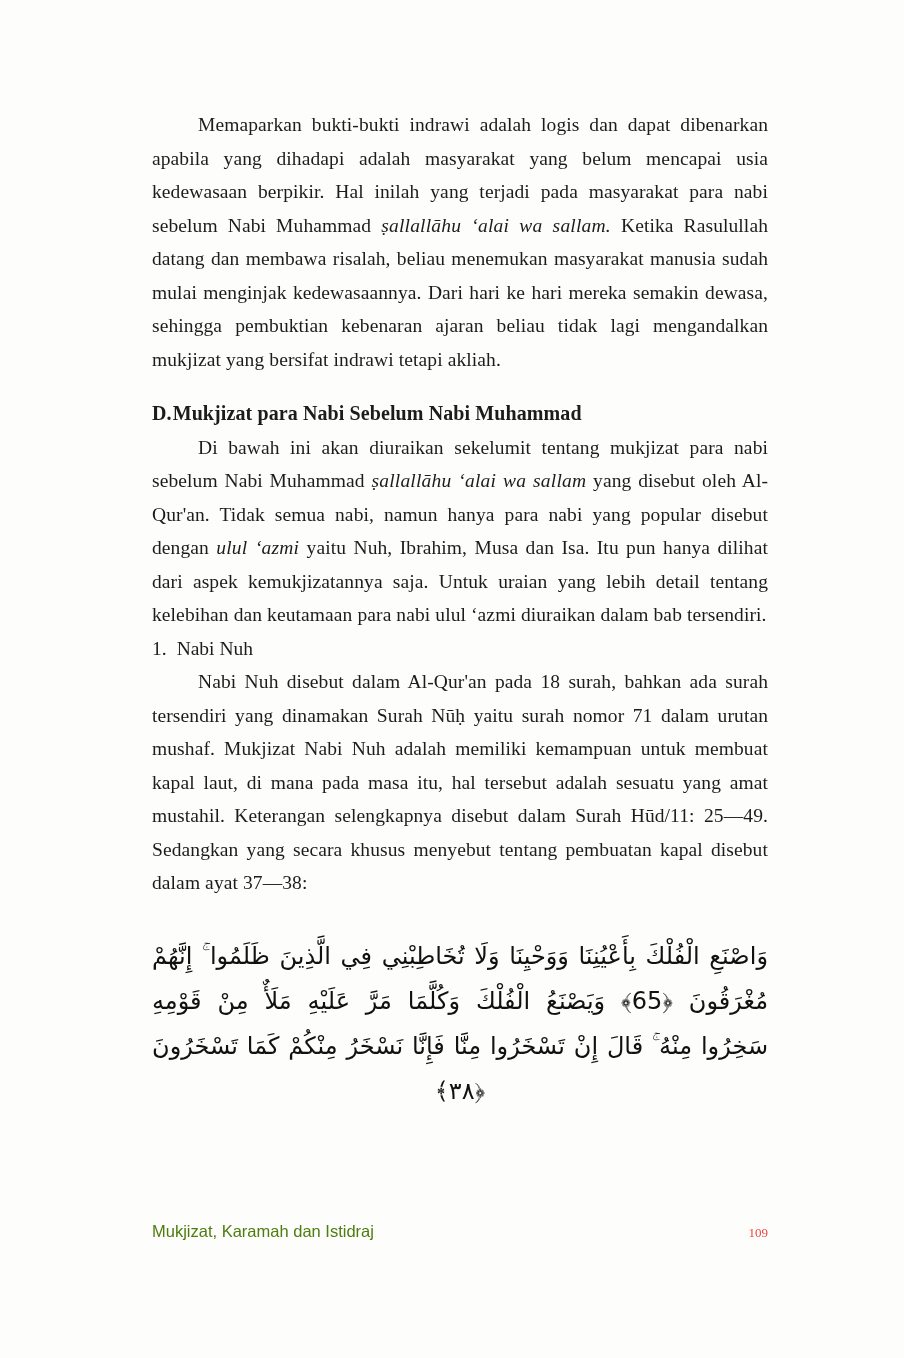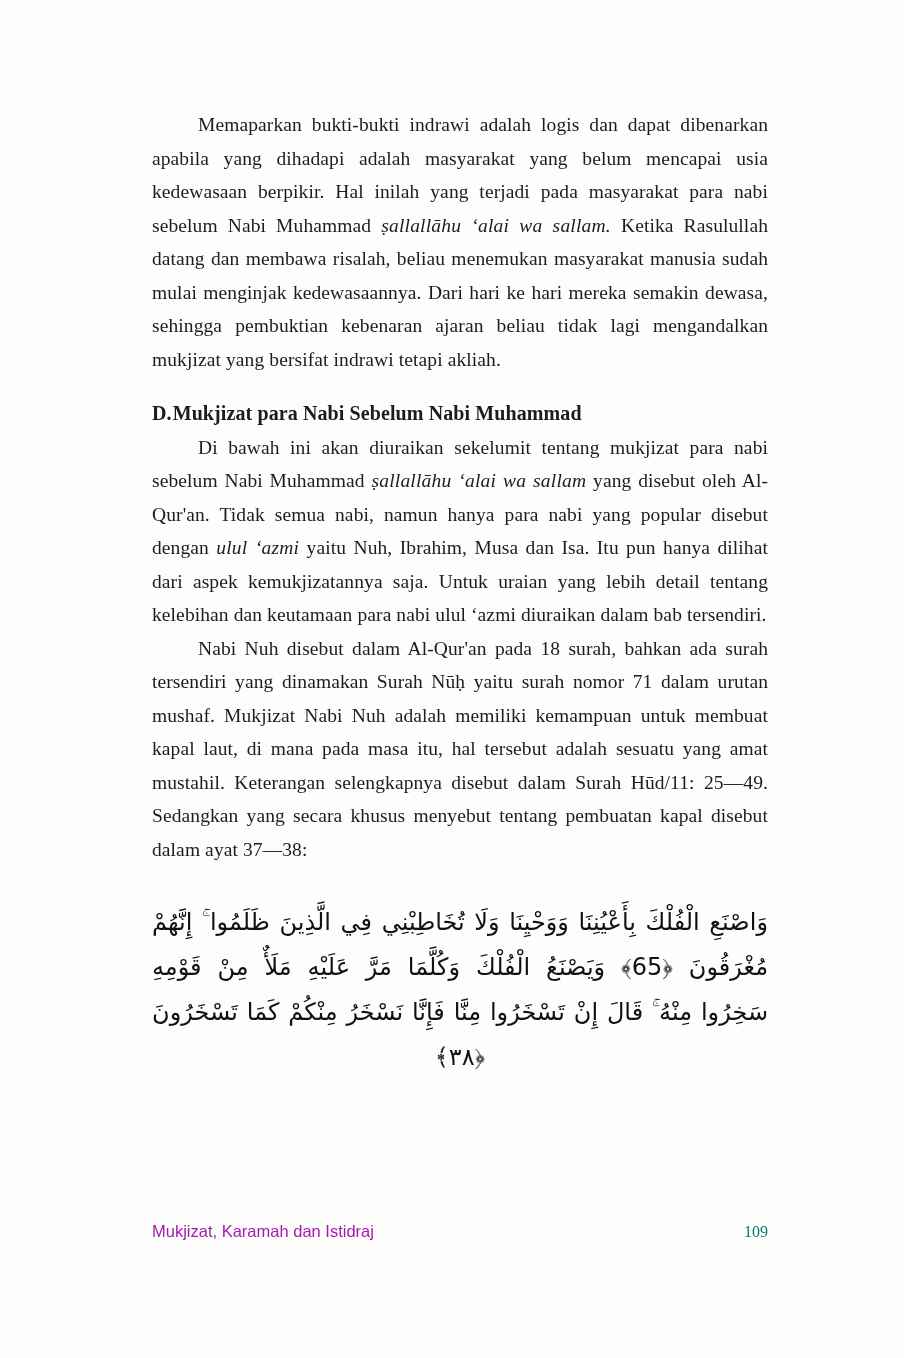--- a/index.html
+++ b/index.html
@@ -77,43 +77,44 @@
     width: 616px;
     top: 1222px;
     display: flex;
     justify-content: space-between;
     align-items: baseline;
   }
 
   .footer-title {
     font-family: "Liberation Sans", "DejaVu Sans", sans-serif;
     font-size: 16.5px;
-    color: #a21caf;
+    color: #4d7c0f;
   }
 
   .footer-page {
     font-family: "Liberation Serif", "DejaVu Serif", serif;
-    font-size: 16px;
-    color: #0f766e;
+    font-size: 13px;
+    color: #ef4444;
     text-align: right;
   }
 </style>
 </head>
 <body>
 
 <div class="page">
 
   <main class="text-block">
 
     <p class="para indent"><span>Memaparkan bukti-bukti indrawi adalah logis dan dapat dibenarkan apabila yang dihadapi adalah masyarakat yang belum mencapai usia kedewasaan berpikir. Hal inilah yang terjadi pada masyarakat para nabi sebelum Nabi Muhammad </span><em>ṣallallāhu ‘alai wa sallam.</em><span> Ketika Rasulullah datang dan membawa risalah, beliau menemukan masyarakat manusia sudah mulai menginjak kedewasaannya. Dari hari ke hari mereka semakin dewasa, sehingga pembuktian kebenaran ajaran beliau tidak lagi mengandalkan mukjizat yang bersifat indrawi tetapi akliah.</span></p>
 
     <h2 class="heading"><span class="heading-label">D.</span><span class="heading-title">Mukjizat para Nabi Sebelum Nabi Muhammad</span></h2>
 
     <p class="para indent"><span>Di bawah ini akan diuraikan sekelumit tentang mukjizat para nabi sebelum Nabi Muhammad </span><em>ṣallallāhu ‘alai wa sallam</em><span> yang disebut oleh Al-Qur'an. Tidak semua nabi, namun hanya para nabi yang popular disebut dengan </span><em>ulul ‘azmi</em><span> yaitu Nuh, Ibrahim, Musa dan Isa. Itu pun hanya dilihat dari aspek kemukjizatannya saja. Untuk uraian yang lebih detail tentang kelebihan dan keutamaan para nabi ulul ‘azmi diuraikan dalam bab tersendiri.</span></p>
 
+    <p class="numbered-item"><span>1.</span><span class="item-title">Nabi Nuh</span></p>
 
     <p class="para indent"><span>Nabi Nuh disebut dalam Al-Qur'an pada 18 surah, bahkan ada surah tersendiri yang dinamakan Surah Nūḥ yaitu surah nomor 71 dalam urutan mushaf. Mukjizat Nabi Nuh adalah memiliki kemampuan untuk membuat kapal laut, di mana pada masa itu, hal tersebut adalah sesuatu yang amat mustahil. Keterangan selengkapnya disebut dalam Surah Hūd/11: 25—49. Sedangkan yang secara khusus menyebut tentang pembuatan kapal disebut dalam ayat 37—38:</span></p>
 
     <p class="arabic" dir="rtl" lang="ar">وَاصْنَعِ الْفُلْكَ بِأَعْيُنِنَا وَوَحْيِنَا وَلَا تُخَاطِبْنِي فِي الَّذِينَ ظَلَمُوا ۚ إِنَّهُمْ مُغْرَقُونَ ﴿65﴾ وَيَصْنَعُ الْفُلْكَ وَكُلَّمَا مَرَّ عَلَيْهِ مَلَأٌ مِنْ قَوْمِهِ سَخِرُوا مِنْهُ ۚ قَالَ إِنْ تَسْخَرُوا مِنَّا فَإِنَّا نَسْخَرُ مِنْكُمْ كَمَا تَسْخَرُونَ ﴿٣٨﴾</p>
 
   </main>
 
   <footer class="footer">
     <span class="footer-title">Mukjizat, Karamah dan Istidraj</span>
     <span class="footer-page">109</span>

